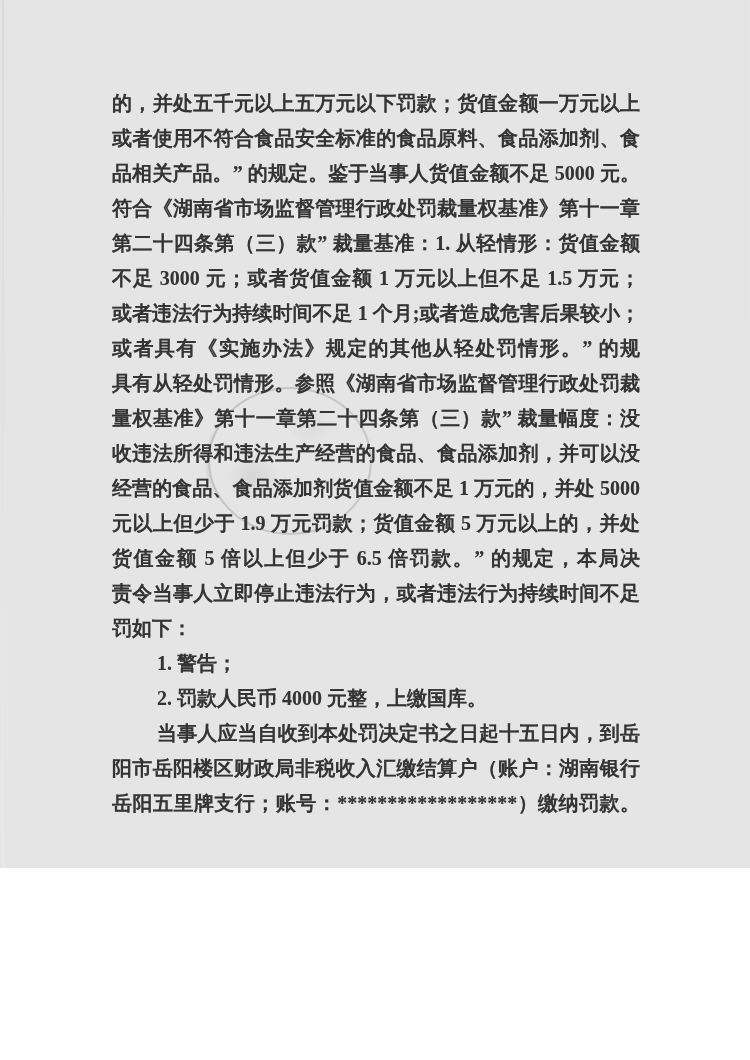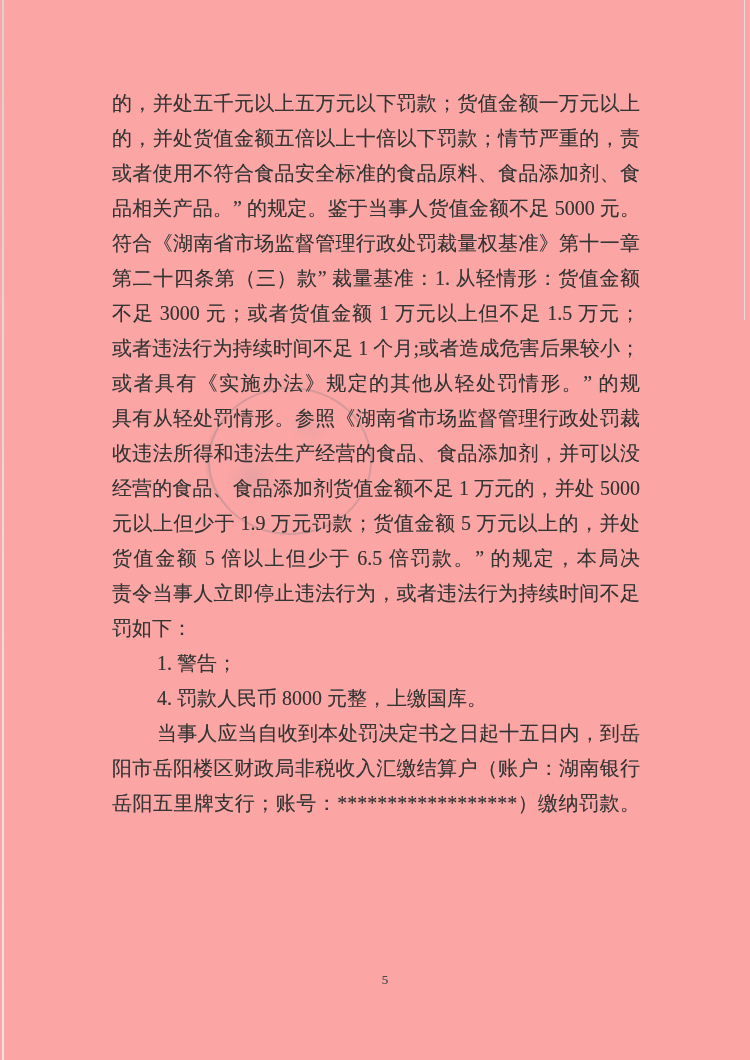--- a/index.html
+++ b/index.html
@@ -3,24 +3,25 @@
 <meta charset="utf-8">
 <style>
   html, body {
     margin: 0;
     padding: 0;
     background: #ffffff;
   }
   .page {
     position: relative;
     width: 750px;
-    height: 1060px;
-    background: #fca5a5;
+    height: 868px;
+    background: #e5e5e5;
     overflow: hidden;
     font-family: "Liberation Serif", "DejaVu Serif", serif;
+    font-weight: bold;
   }
   
   .edge-left {
     position: absolute;
     left: 2px; top: 0;
     width: 2px; height: 1060px;
     background: linear-gradient(to bottom, #d7d7d7, #e6e6e4 60%, #ececea);
     opacity: 0.85;
   }
   .edge-right {
@@ -109,37 +110,37 @@
 
   <div class="seal">
     <div class="seal-inner-smudge-1"></div>
     <div class="seal-inner-smudge-2"></div>
     <div class="seal-arc"></div>
   </div>
 
   <div class="text-block">
 
   <div class="line">的，并处五千元以上五万元以下罚款；货值金额一万元以上</div>
-      <div class="line">的，并处货值金额五倍以上十倍以下罚款；情节严重的，责</div>
       <div class="line">或者使用不符合食品安全标准的食品原料、食品添加剂、食</div>
       <div class="line">品相关产品。” 的规定。鉴于当事人货值金额不足 5000 元。</div>
       <div class="line">符合《湖南省市场监督管理行政处罚裁量权基准》第十一章</div>
       <div class="line">第二十四条第（三）款” 裁量基准：1. 从轻情形：货值金额</div>
       <div class="line">不足 3000 元；或者货值金额 1 万元以上但不足 1.5 万元；</div>
       <div class="line">或者违法行为持续时间不足 1 个月;或者造成危害后果较小；</div>
       <div class="line">或者具有《实施办法》规定的其他从轻处罚情形。” 的规定，</div>
       <div class="line">具有从轻处罚情形。参照《湖南省市场监督管理行政处罚裁</div>
+      <div class="line">量权基准》第十一章第二十四条第（三）款” 裁量幅度：没</div>
       <div class="line">收违法所得和违法生产经营的食品、食品添加剂，并可以没</div>
       <div class="line">经营的食品、食品添加剂货值金额不足 1 万元的，并处 5000</div>
       <div class="line">元以上但少于 1.9 万元罚款；货值金额 5 万元以上的，并处</div>
       <div class="line">货值金额 5 倍以上但少于 6.5 倍罚款。” 的规定，本局决定，</div>
       <div class="line">责令当事人立即停止违法行为，或者违法行为持续时间不足</div>
       <div class="line left">罚如下：</div>
       <div class="line left indent">1. 警告；</div>
-      <div class="line left indent">4. 罚款人民币 8000 元整，上缴国库。</div>
+      <div class="line left indent">2. 罚款人民币 4000 元整，上缴国库。</div>
       <div class="line indent">当事人应当自收到本处罚决定书之日起十五日内，到岳</div>
       <div class="line">阳市岳阳楼区财政局非税收入汇缴结算户（账户：湖南银行</div>
       <div class="line">岳阳五里牌支行；账号：******************）缴纳罚款。逾期</div>
     </div>
 
   <div class="page-number">5</div>
 
 </div>
 
 </body></html>

